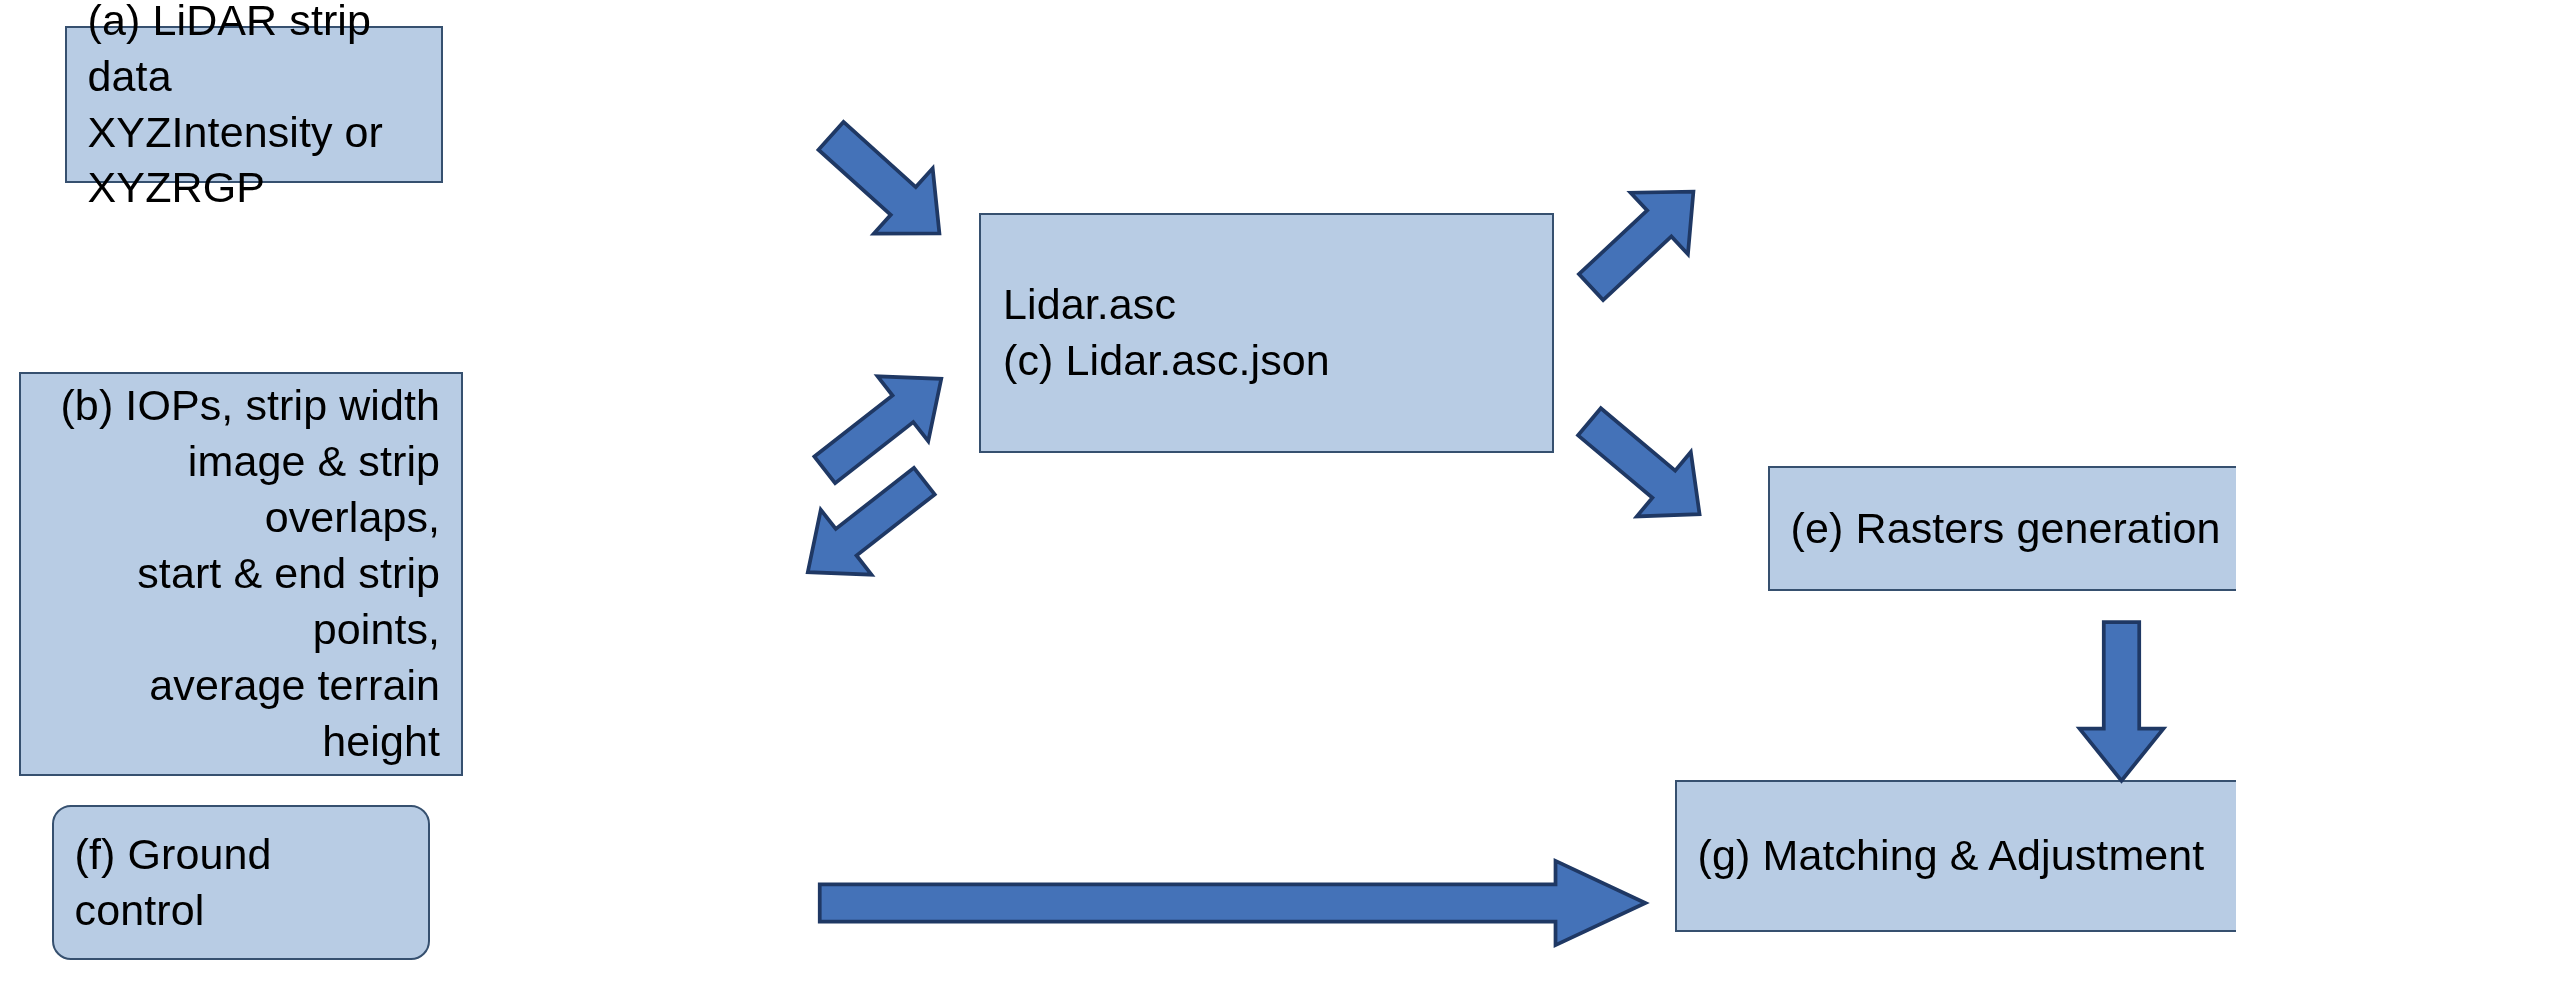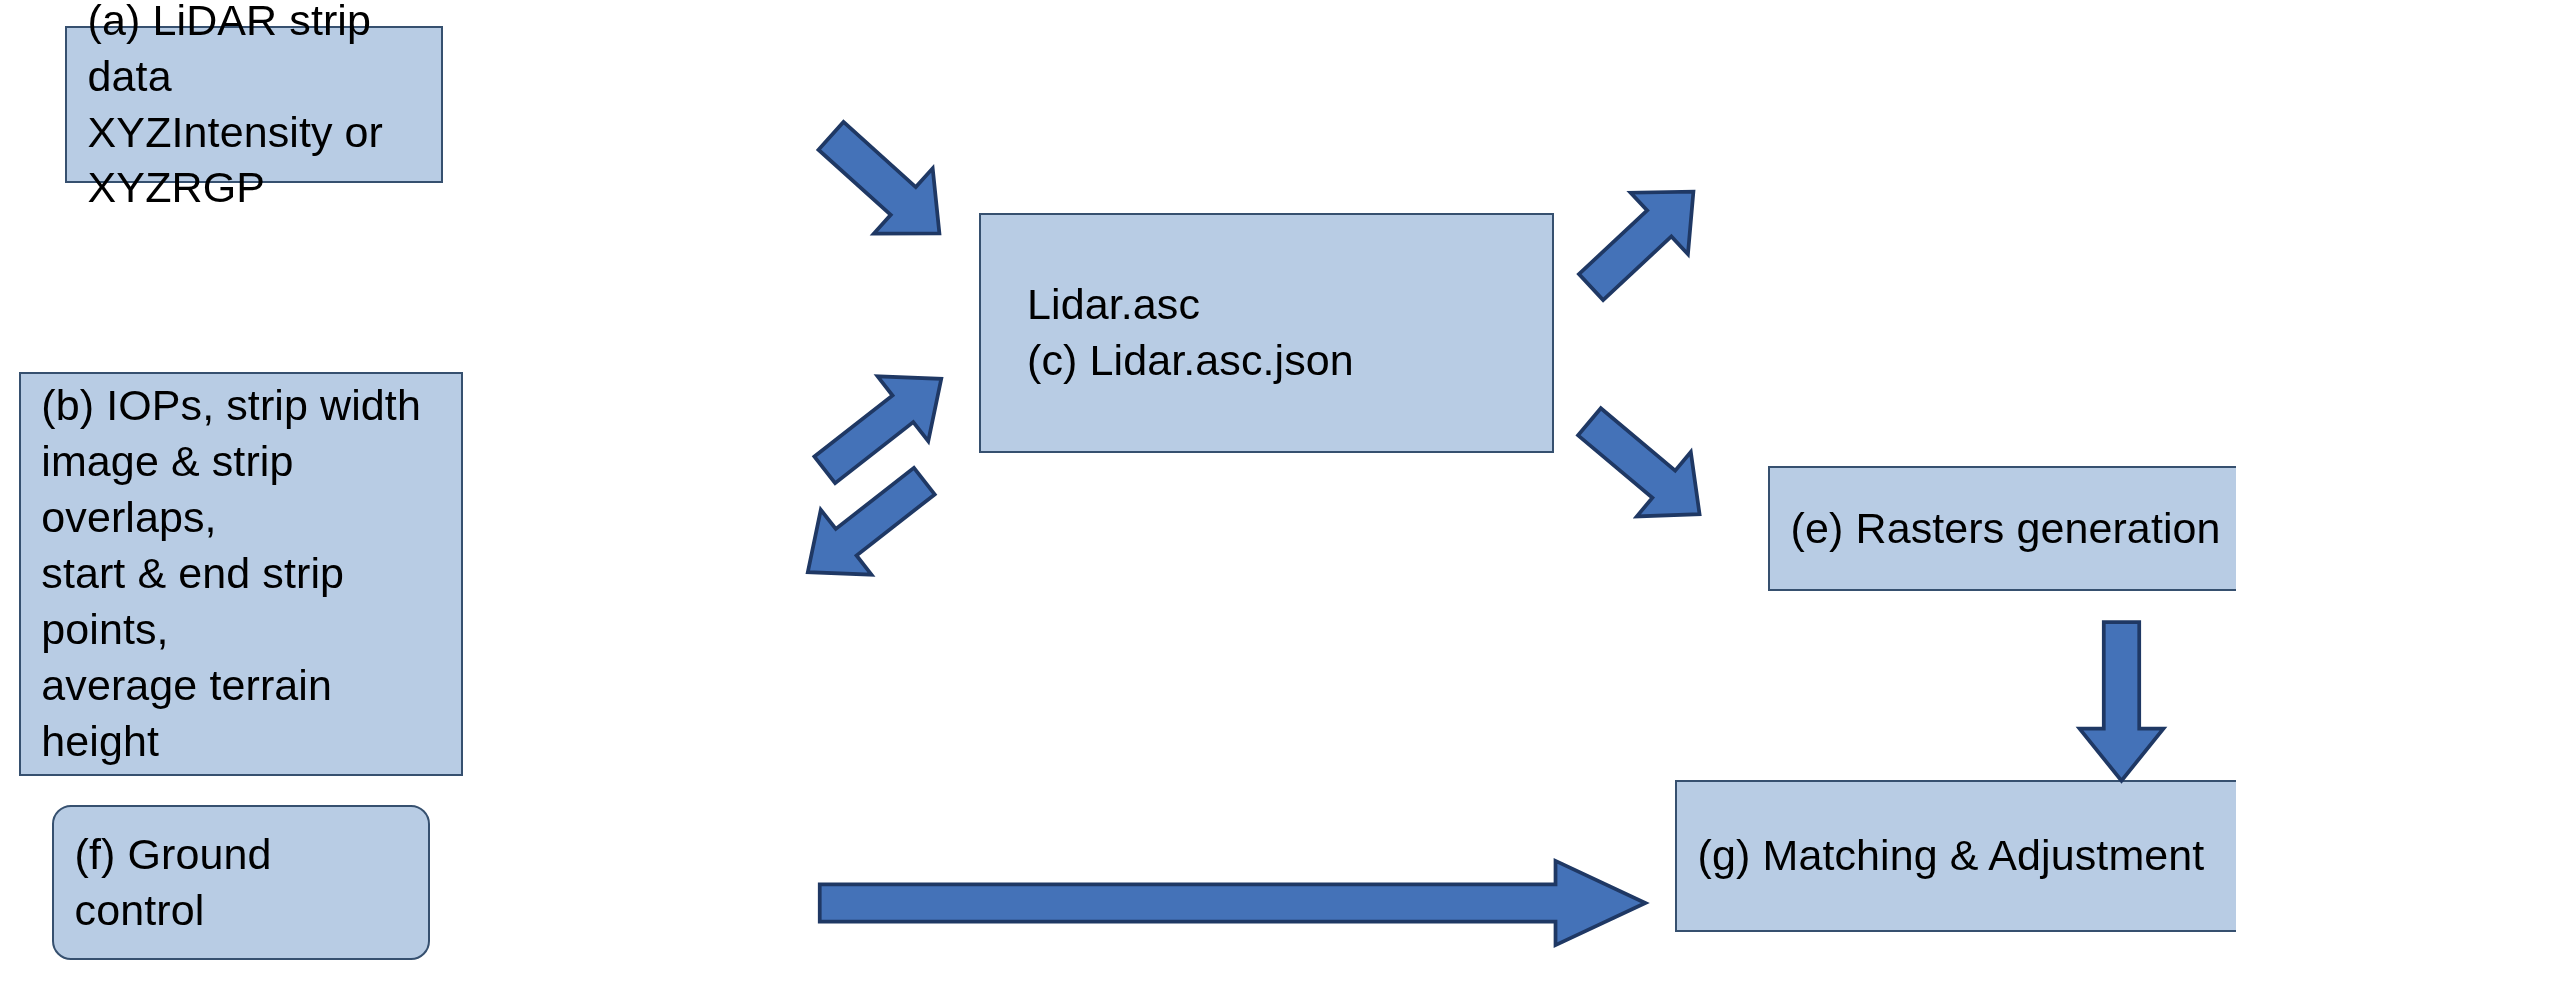--- a/index.html
+++ b/index.html
@@ -47,28 +47,28 @@
 <body>
 
 <div id="canvas">
 
   <div class="node" style="left:65px; top:26px; width:378px; height:157px;">
     <span class="line">(a) LiDAR strip data</span>
     <span class="line">XYZIntensity or</span>
     <span class="line">XYZRGP</span>
   </div>
 
-  <div class="node" style="left:18.7px; top:372px; width:444px; height:404px;">
+  <div class="node" style="left:18.7px; top:372px; width:444px; height:404px;text-align:right;">
     <span class="line">(b) IOPs, strip width</span>
     <span class="line">image &amp; strip overlaps,</span>
     <span class="line">start &amp; end strip points,</span>
     <span class="line">average terrain height</span>
   </div>
 
-  <div class="node" style="left:979px; top:213px; width:575px; height:240px; padding-left:46px;">
+  <div class="node" style="left:979px; top:213px; width:575px; height:240px; padding-left:22px;">
     <span class="line">Lidar.asc</span>
     <span class="line">(c) Lidar.asc.json</span>
   </div>
 
 
   <div class="node" style="left:1768px; top:460px; width:749px; height:125px;margin-top:6px;">
     <span class="line">(e) Rasters generation</span>
   </div>
 
   <div class="node" style="left:52px; top:805px; width:378px; height:155px;border-radius:19px;">

